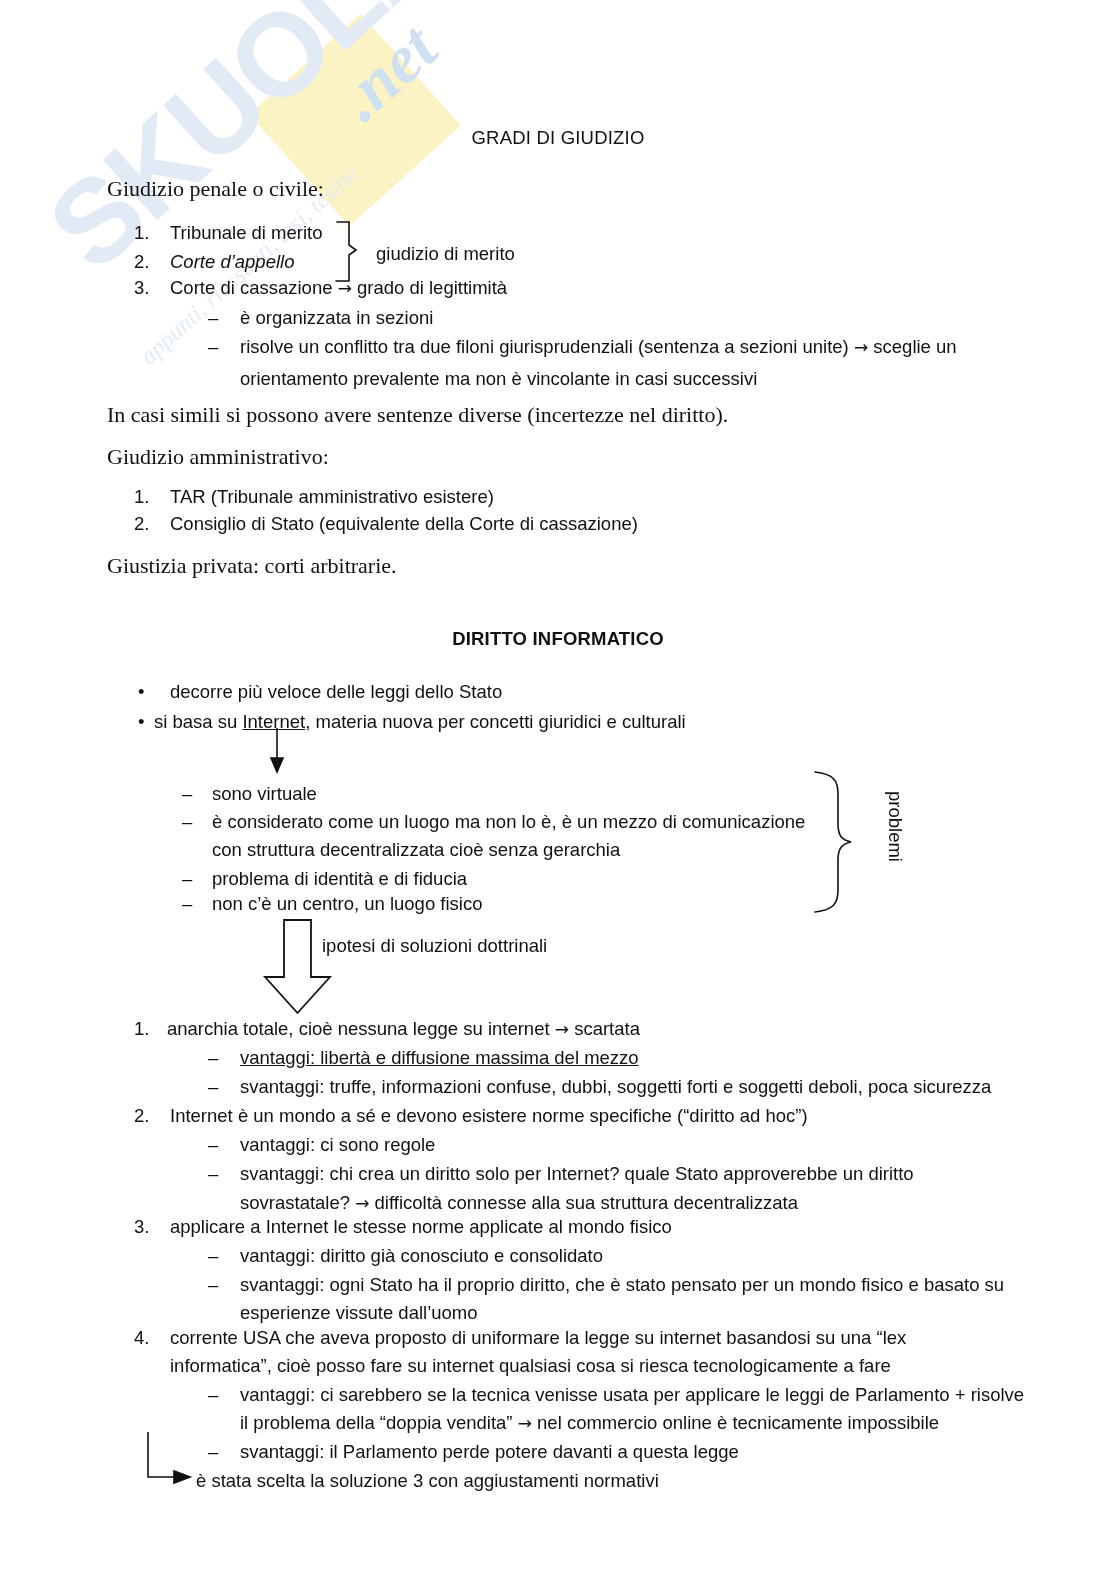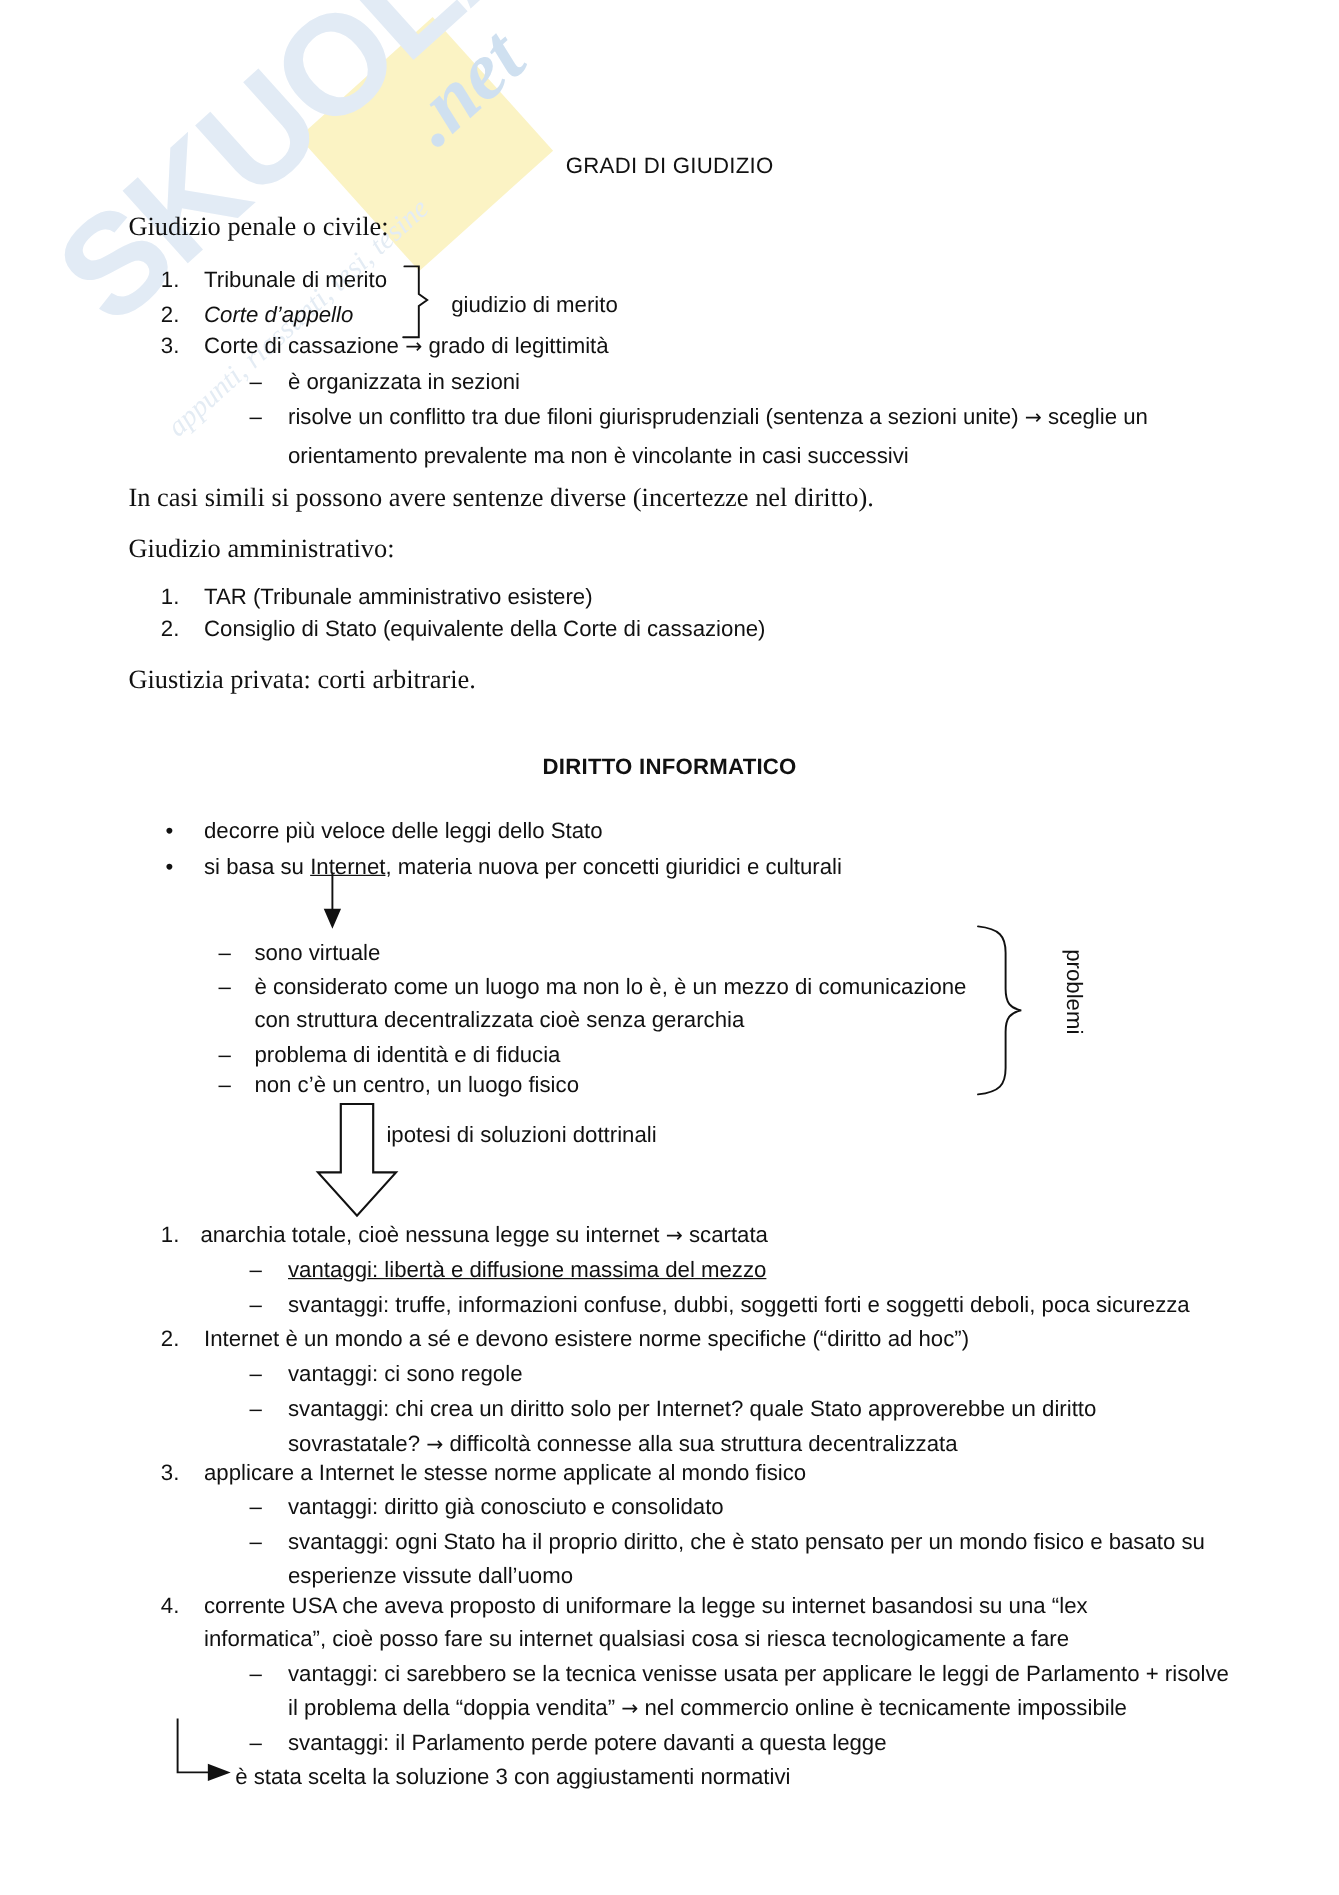--- a/index.html
+++ b/index.html
@@ -238,21 +238,21 @@
     <div class="txt" style="left:170px; top:508px;">Consiglio di Stato (equivalente della Corte di cassazione)</div>
 
     <div class="para" style="left:107px; top:551px;">Giustizia privata: corti arbitrarie.</div>
 
     <div class="section-title">DIRITTO INFORMATICO</div>
 
     <div class="marker" style="left:138px; top:676px;">•</div>
     <div class="txt" style="left:170px; top:676px;">decorre più veloce delle leggi dello Stato</div>
 
     <div class="marker" style="left:138px; top:706px;">•</div>
-    <div class="txt" style="left:170px; top:706px;">
+    <div class="txt" style="left:154px; top:706px;">
       <span>si basa su </span><span class="u">Internet</span><span>, materia nuova per concetti giuridici e culturali</span>
     </div>
 
     <div class="marker" style="left:182px; top:778px;">–</div>
     <div class="txt" style="left:212px; top:778px;">sono virtuale</div>
 
     <div class="marker" style="left:182px; top:806px;">–</div>
     <div class="txt" style="left:212px; top:806px;">è considerato come un luogo ma non lo è, è un mezzo di comunicazione</div>
     <div class="txt" style="left:212px; top:834px;">con struttura decentralizzata cioè senza gerarchia</div>
 

